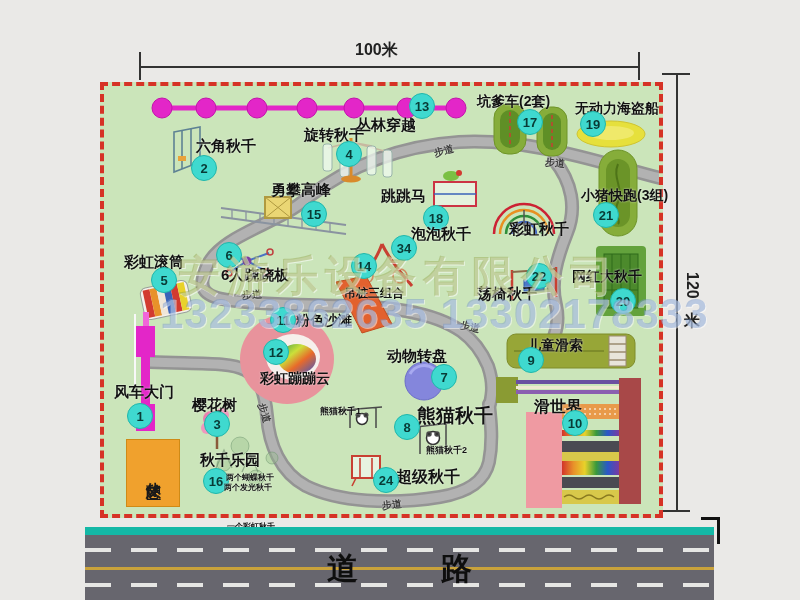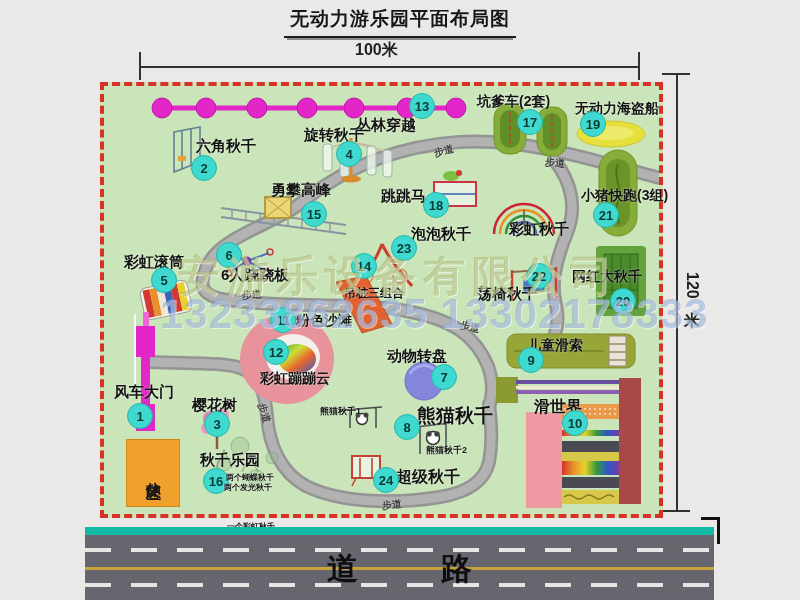--- a/index.html
+++ b/index.html
@@ -48,23 +48,20 @@
   #road-label{position:absolute;left:0;top:13px;width:100%;text-align:center;font-size:31px;font-weight:bold;
         color:#0e0e0e;letter-spacing:26px;text-indent:26px;}
   #corner-mark{position:absolute;left:701px;top:517px;width:16px;height:24px;
         border-top:3px solid #111;border-right:3px solid #111;}
 </style>
 </head>
 <body>
 
 <div id="stage">
 
-  <div id="title-wrap">
-    <span id="title">无动力游乐园平面布局图</span>
-  </div>
 
   <div class="dim-line" style="left:140px;top:66px;width:500px;height:2px;"></div>
   <div class="dim-line" style="left:139px;top:52px;width:2px;height:28px;"></div>
   <div class="dim-line" style="left:638px;top:52px;width:2px;height:28px;"></div>
   <div id="dim-top-label">100米</div>
 
   <div class="dim-line" style="left:676px;top:74px;width:2px;height:438px;"></div>
   <div class="dim-line" style="left:662px;top:73px;width:28px;height:2px;"></div>
   <div class="dim-line" style="left:662px;top:510px;width:28px;height:2px;"></div>
   <div id="dim-right-label">120米</div>
@@ -361,31 +358,31 @@
         <div class="badge" style="left: 318px; top: 20px;">13</div>
         <div class="mlabel" style="left: 240px; top: 201px; font-size: 12px;">吊桩三组合</div>
         <div class="badge" style="left: 260px; top: 180px;">14</div>
         <div class="mlabel" style="left: 167px; top: 96px; font-size: 15px;">勇攀高峰</div>
         <div class="badge" style="left: 210px; top: 128px;">15</div>
         <div class="mlabel" style="left: 96px; top: 366px; font-size: 15px;">秋千乐园</div>
         <div class="badge" style="left: 112px; top: 395px;">16</div>
         <div class="mlabel" style="left: 373px; top: 8px; font-size: 14px;">坑爹车(2套)</div>
         <div class="badge" style="left: 426px; top: 36px;">17</div>
         <div class="mlabel" style="left: 277px; top: 102px; font-size: 15px;">跳跳马</div>
-        <div class="badge" style="left: 332px; top: 119px;">18</div>
+        <div class="badge" style="left: 332px; top: 132px;">18</div>
         <div class="mlabel" style="left: 471px; top: 15px; font-size: 14px;">无动力海盗船</div>
         <div class="badge" style="left: 489px; top: 38px;">19</div>
         <div class="mlabel" style="left: 468px; top: 183px; font-size: 14px;">网红大秋千</div>
         <div class="badge" style="left: 519px; top: 215px;">20</div>
         <div class="mlabel" style="left: 477px; top: 102px; font-size: 14px;">小猪快跑(3组)</div>
         <div class="badge" style="left: 502px; top: 129px;">21</div>
         <div class="mlabel" style="left: 373px; top: 200px; font-size: 15px;">荡椅秋千</div>
         <div class="badge" style="left: 435px; top: 190px;">22</div>
         <div class="mlabel" style="left: 307px; top: 140px; font-size: 15px;">泡泡秋千</div>
-        <div class="badge" style="left: 300px; top: 162px;">23</div>
+        <div class="badge" style="left: 300px; top: 162px;">34</div>
         <div class="mlabel" style="left: 292px; top: 383px; font-size: 16px;">超级秋千</div>
         <div class="badge" style="left: 282px; top: 394px;">24</div>
       </div>
     <div id="extras">
         <div class="xlabel" style="left: 405px; top: 135px; font-size: 15px;">彩虹秋千</div>
         <div class="xlabel" style="left: 216px; top: 321px; font-size: 9px;">熊猫秋千1</div>
         <div class="xlabel" style="left: 322px; top: 360px; font-size: 9px;">熊猫秋千2</div>
         <div class="xlabel" style="left: 122px; top: 388px; font-size: 8px;">两个蝴蝶秋千</div>
         <div class="xlabel" style="left: 120px; top: 398px; font-size: 8px;">两个发光秋千</div>
         <div class="xlabel" style="left: 123px; top: 407px; font-size: 8px; margin-top: 30px;">一个彩虹秋千</div>

